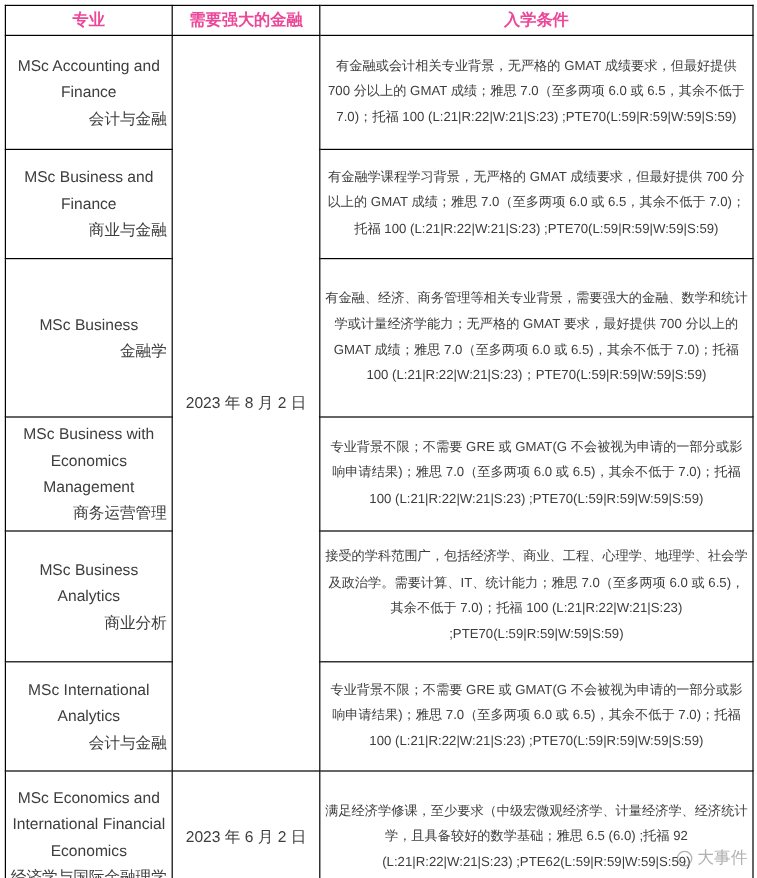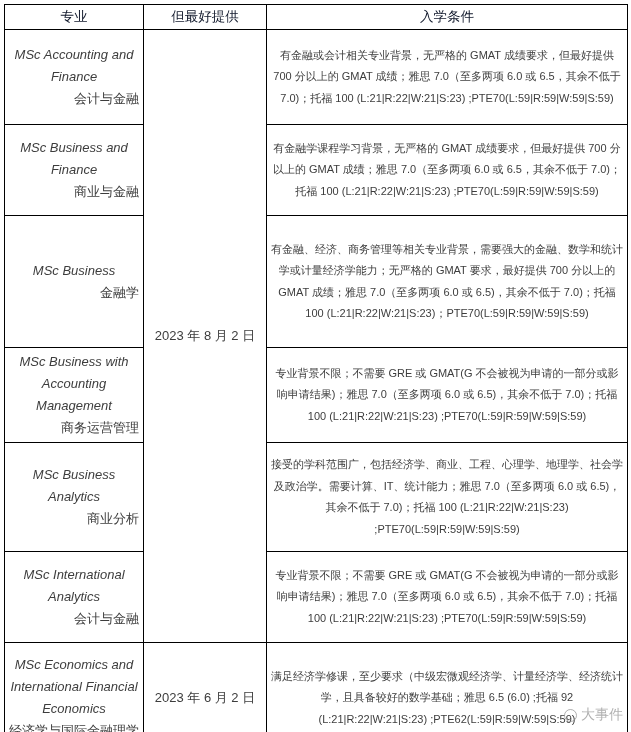--- a/index.html
+++ b/index.html
@@ -31,22 +31,22 @@
   table.programs td {
     border: 1px solid #000000;
     text-align: center;
     vertical-align: middle;
     padding: 2px 4px;
     overflow: hidden;
   }
   th.hdr {
     height: 20px;
     font-size: 13.5px;
-    font-weight: normal;
-    color: #0f172a;
+    font-weight: bold;
+    color: #ec4899;
     line-height: 18px;
   }
   td.program-cell {
     line-height: 22px;
     font-size: 13px;
   }
   td.deadline-cell {
     font-size: 13px;
     line-height: 20px;
     white-space: nowrap;
@@ -60,21 +60,21 @@
   .col-deadline  { width: 123px; }
   .col-req       { width: 361px; }
   
   tr.r1 td { height: 90px; }
   tr.r2 td { height: 86px; }
   tr.r3 td { height: 127px; }
   tr.r4 td { height: 90px; }
   tr.r5 td { height: 104px; }
   tr.r6 td { height: 86px; }
   tr.r7 td { height: 106px; }
-  .prog-en { display: block; font-style: italic; }
+  .prog-en { display: block; }
   .prog-zh { display: block; text-align: right; }
   .watermark {
     position: absolute;
     right: 8px;
     bottom: 8px;
     display: flex;
     align-items: center;
     gap: 4px;
     color: rgba(150, 150, 150, 0.75);
     font-size: 14px;
@@ -95,21 +95,21 @@
 
   <table class="programs">
     <colgroup>
       <col class="col-program">
       <col class="col-deadline">
       <col class="col-req">
     </colgroup>
     <thead>
       <tr>
         <th class="hdr">专业</th>
-        <th class="hdr">但最好提供</th>
+        <th class="hdr">需要强大的金融</th>
         <th class="hdr">入学条件</th>
       </tr>
     </thead>
     <tbody>
       <tr class="r1">
         <td class="program-cell">
           <span class="prog-en">MSc Accounting and Finance</span>
           <span class="prog-zh">会计与金融</span>
         </td>
         <td class="deadline-cell" rowspan="6">2023 年 8 月 2 日</td>
@@ -124,21 +124,21 @@
       </tr>
       <tr class="r3">
         <td class="program-cell">
           <span class="prog-en">MSc Business</span>
           <span class="prog-zh">金融学</span>
         </td>
         <td class="req-cell">有金融、经济、商务管理等相关专业背景，需要强大的金融、数学和统计学或计量经济学能力；无严格的 GMAT 要求，最好提供 700 分以上的 GMAT 成绩；雅思 7.0（至多两项 6.0 或 6.5)，其余不低于 7.0)；托福 100 (L:21|R:22|W:21|S:23)；PTE70(L:59|R:59|W:59|S:59)</td>
       </tr>
       <tr class="r4">
         <td class="program-cell">
-          <span class="prog-en">MSc Business with Accounting Management</span>
+          <span class="prog-en">MSc Business with Economics Management</span>
           <span class="prog-zh">商务运营管理</span>
         </td>
         <td class="req-cell">专业背景不限；不需要 GRE 或 GMAT(G 不会被视为申请的一部分或影响申请结果)；雅思 7.0（至多两项 6.0 或 6.5)，其余不低于 7.0)；托福 100 (L:21|R:22|W:21|S:23) ;PTE70(L:59|R:59|W:59|S:59)</td>
       </tr>
       <tr class="r5">
         <td class="program-cell">
           <span class="prog-en">MSc Business Analytics</span>
           <span class="prog-zh">商业分析</span>
         </td>
         <td class="req-cell">接受的学科范围广，包括经济学、商业、工程、心理学、地理学、社会学及政治学。需要计算、IT、统计能力；雅思 7.0（至多两项 6.0 或 6.5)，其余不低于 7.0)；托福 100 (L:21|R:22|W:21|S:23) ;PTE70(L:59|R:59|W:59|S:59)</td>

